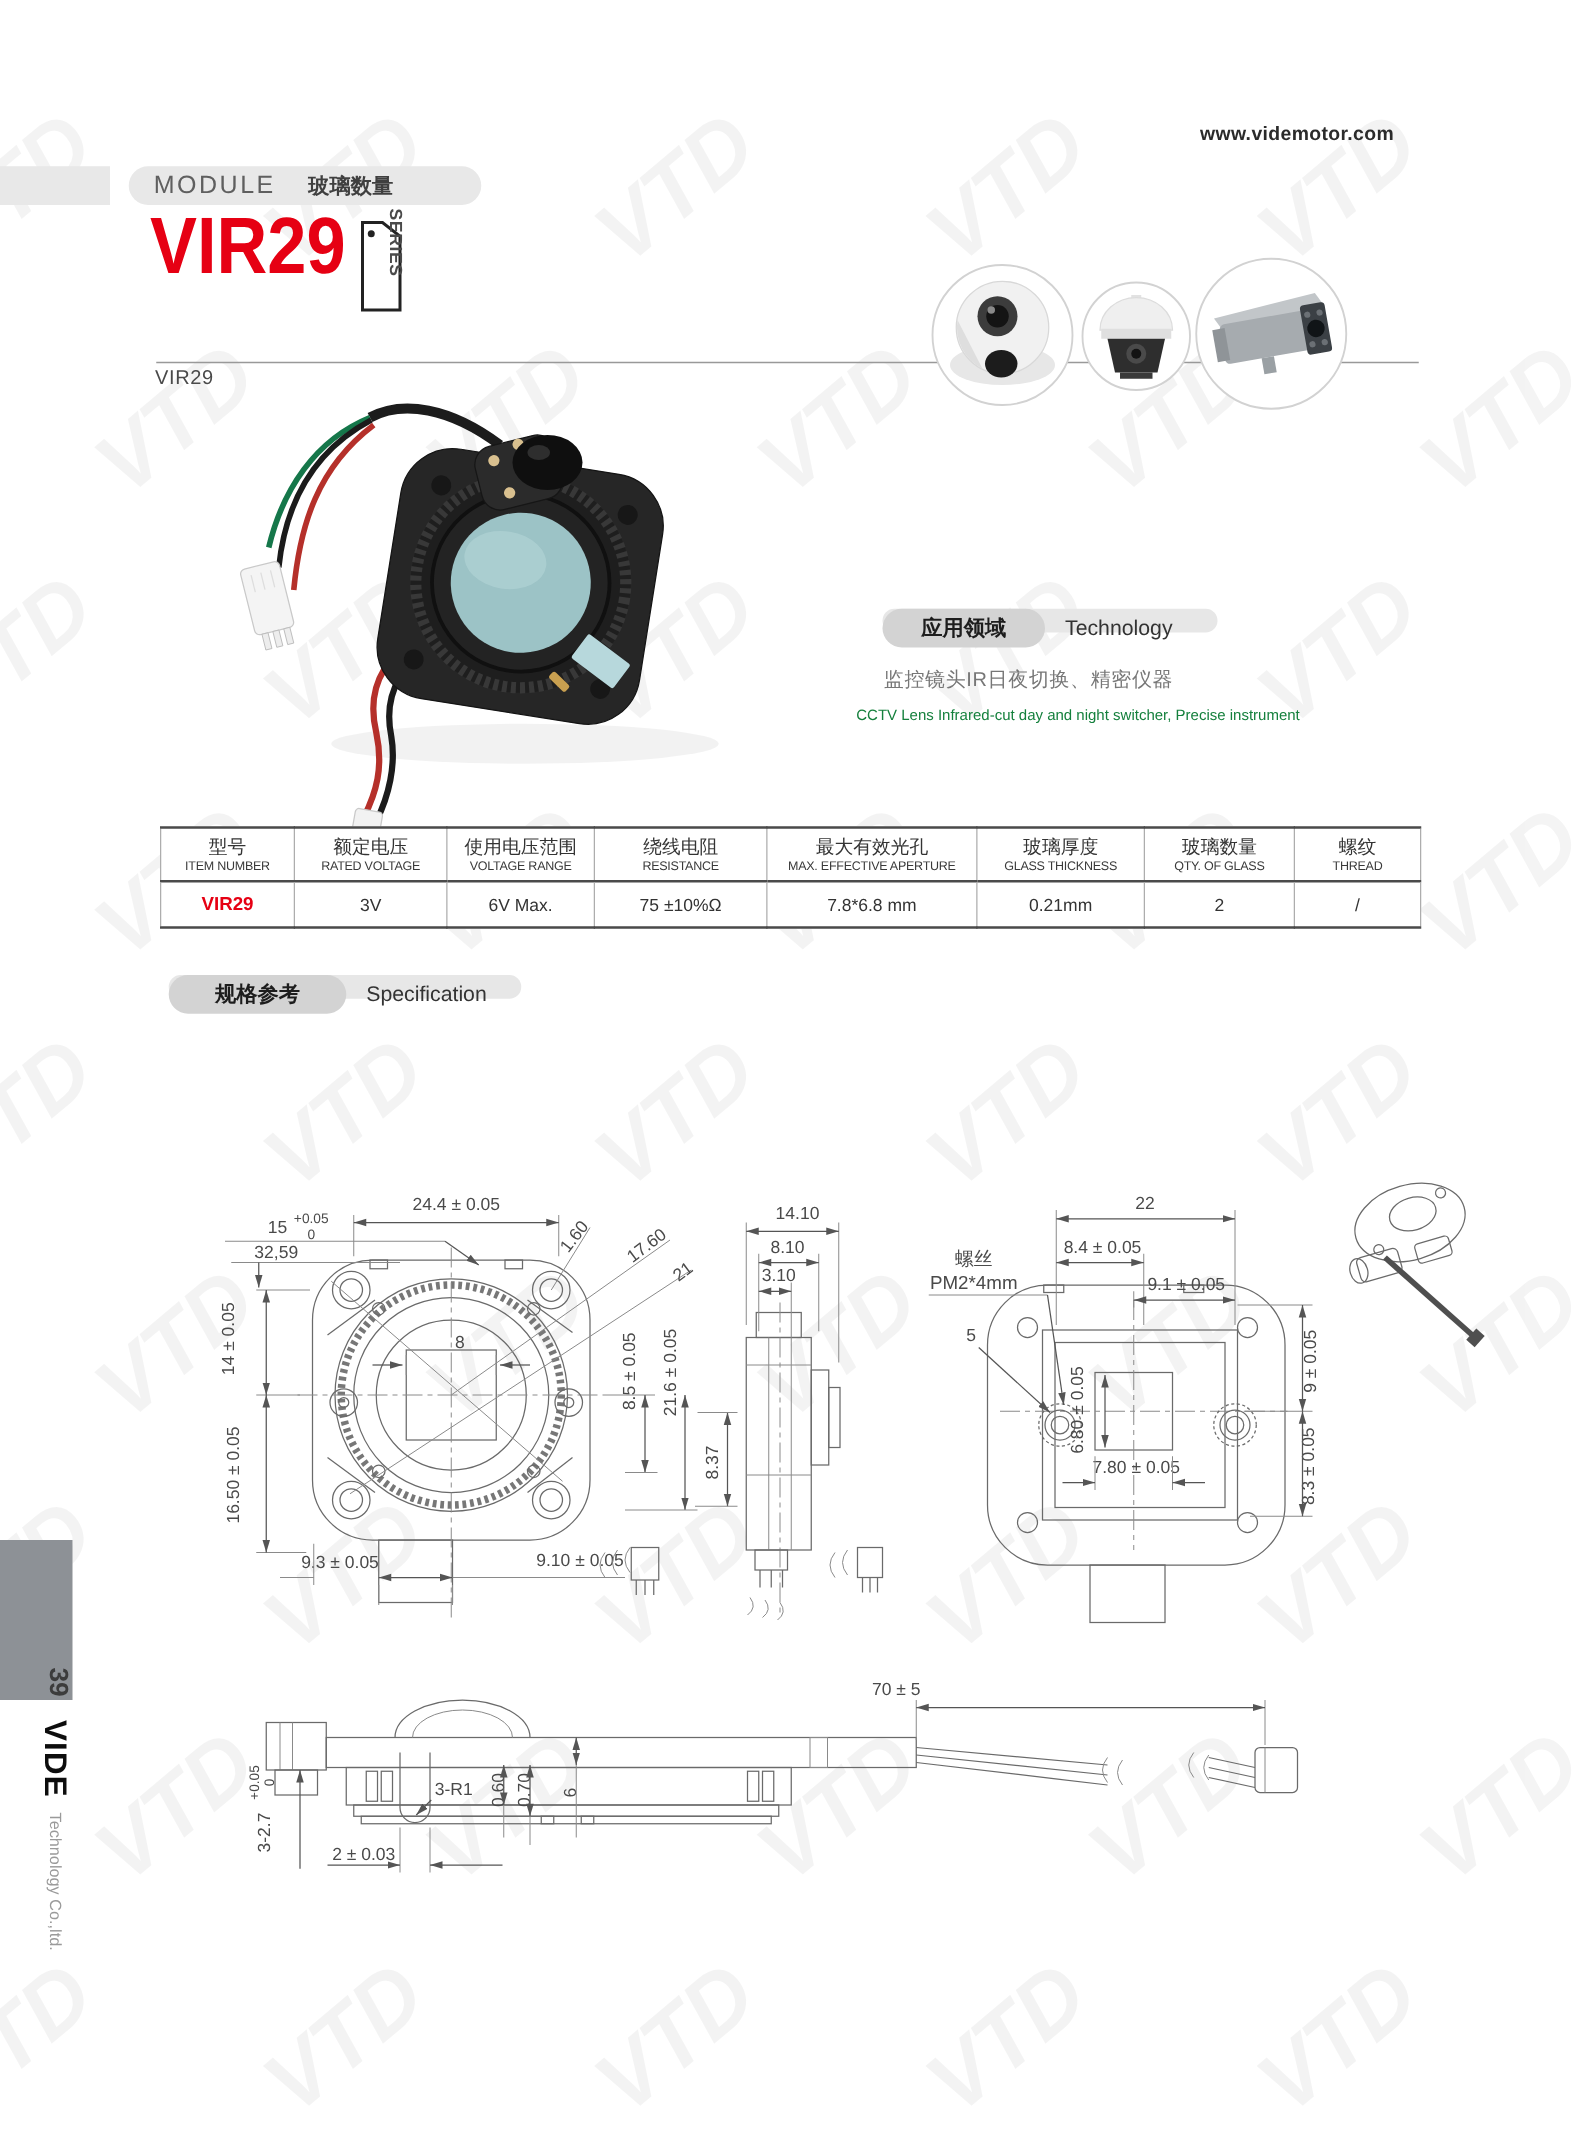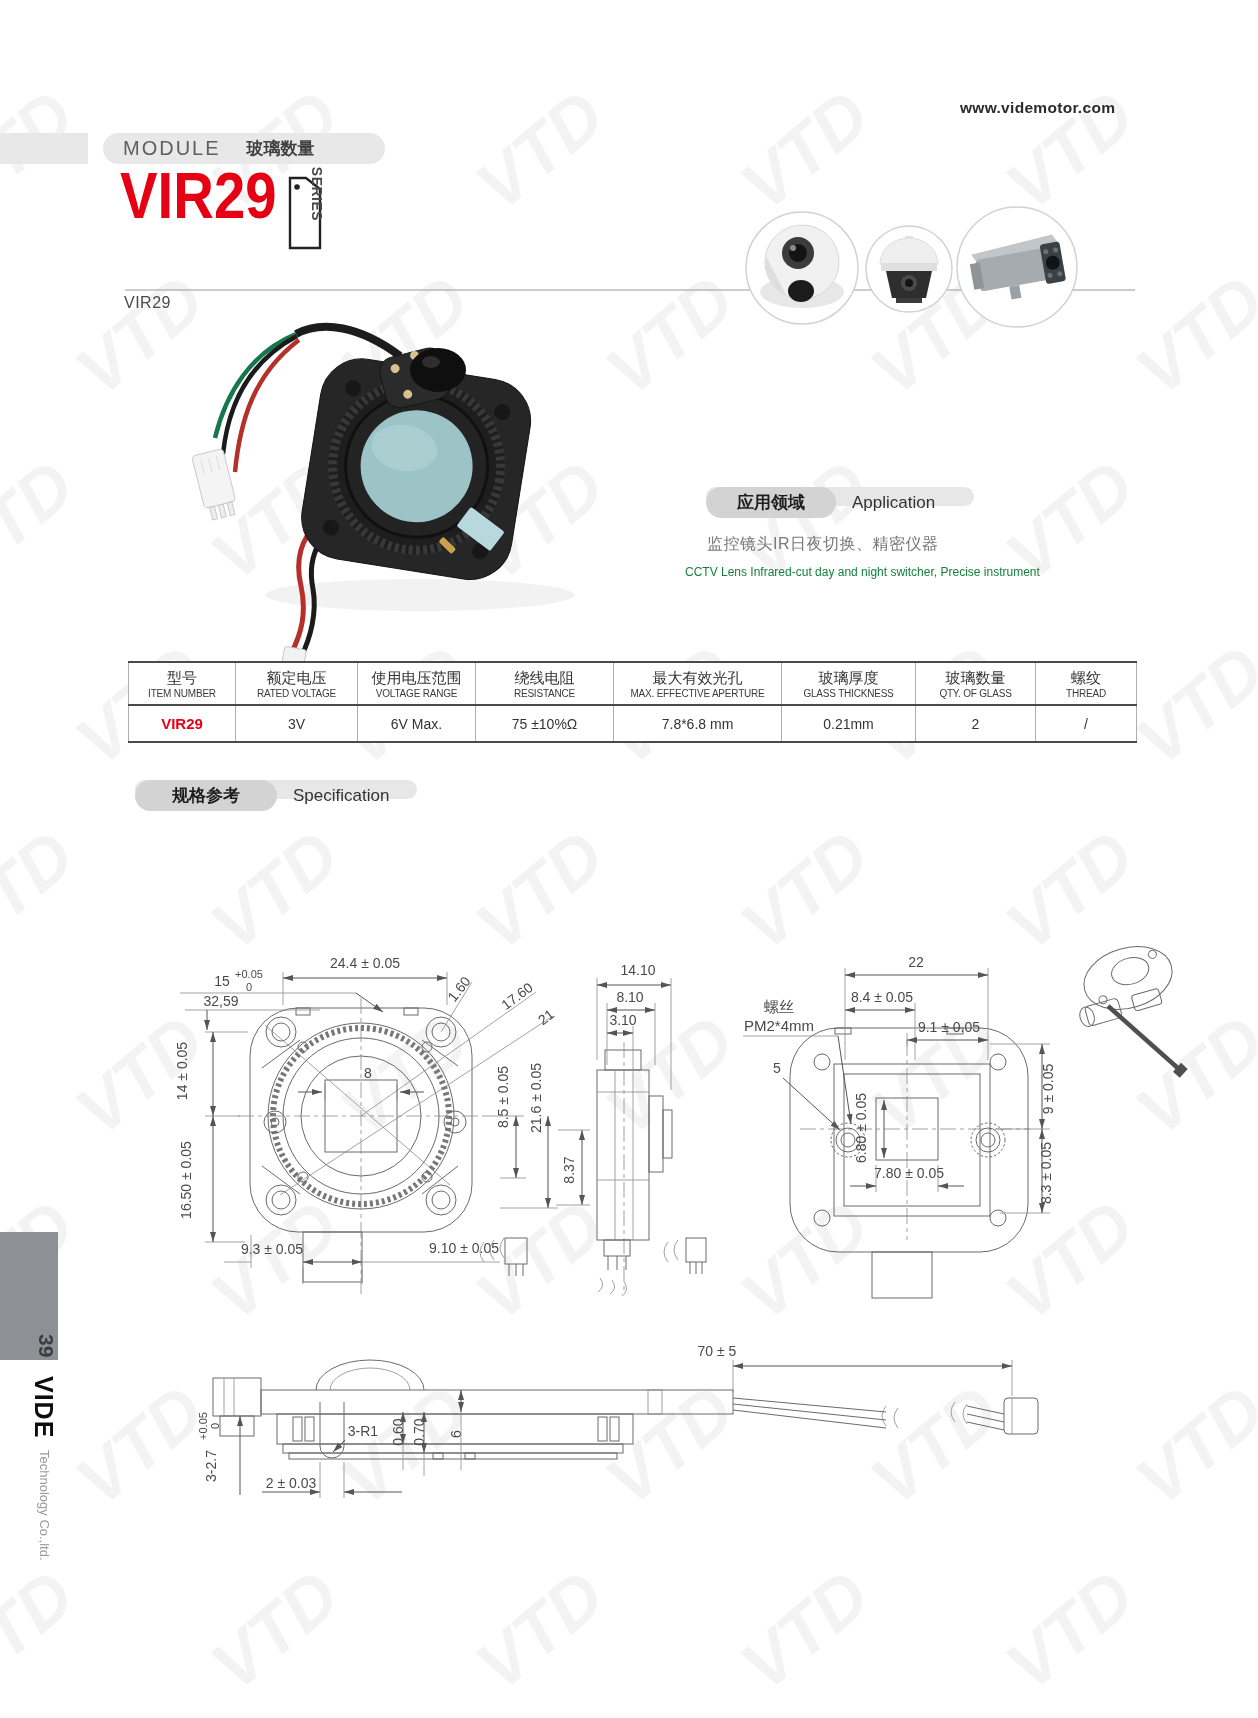--- a/index.html
+++ b/index.html
@@ -469,21 +469,21 @@
 <div class="abs module-bar">
   <span class="en">MODULE</span>
   <span class="cn">玻璃数量</span>
 </div>
 
 <div class="abs series-title">VIR29</div>
 <div class="abs vir-label">VIR29</div>
 
 <div class="abs pill app-pill">
   <span class="seg">应用领域</span>
-  <span class="rest">Application</span>
+  <span class="rest">Technology</span>
 </div>
 <div class="abs app-cn">监控镜头IR日夜切换、精密仪器</div>
 <div class="abs app-en">CCTV Lens Infrared-cut day and night switcher, Precise instrument</div>
 
 <div class="abs spec-table">
 <table>
   <colgroup>
     <col style="width:107px">
         <col style="width:122px">
         <col style="width:118px">

